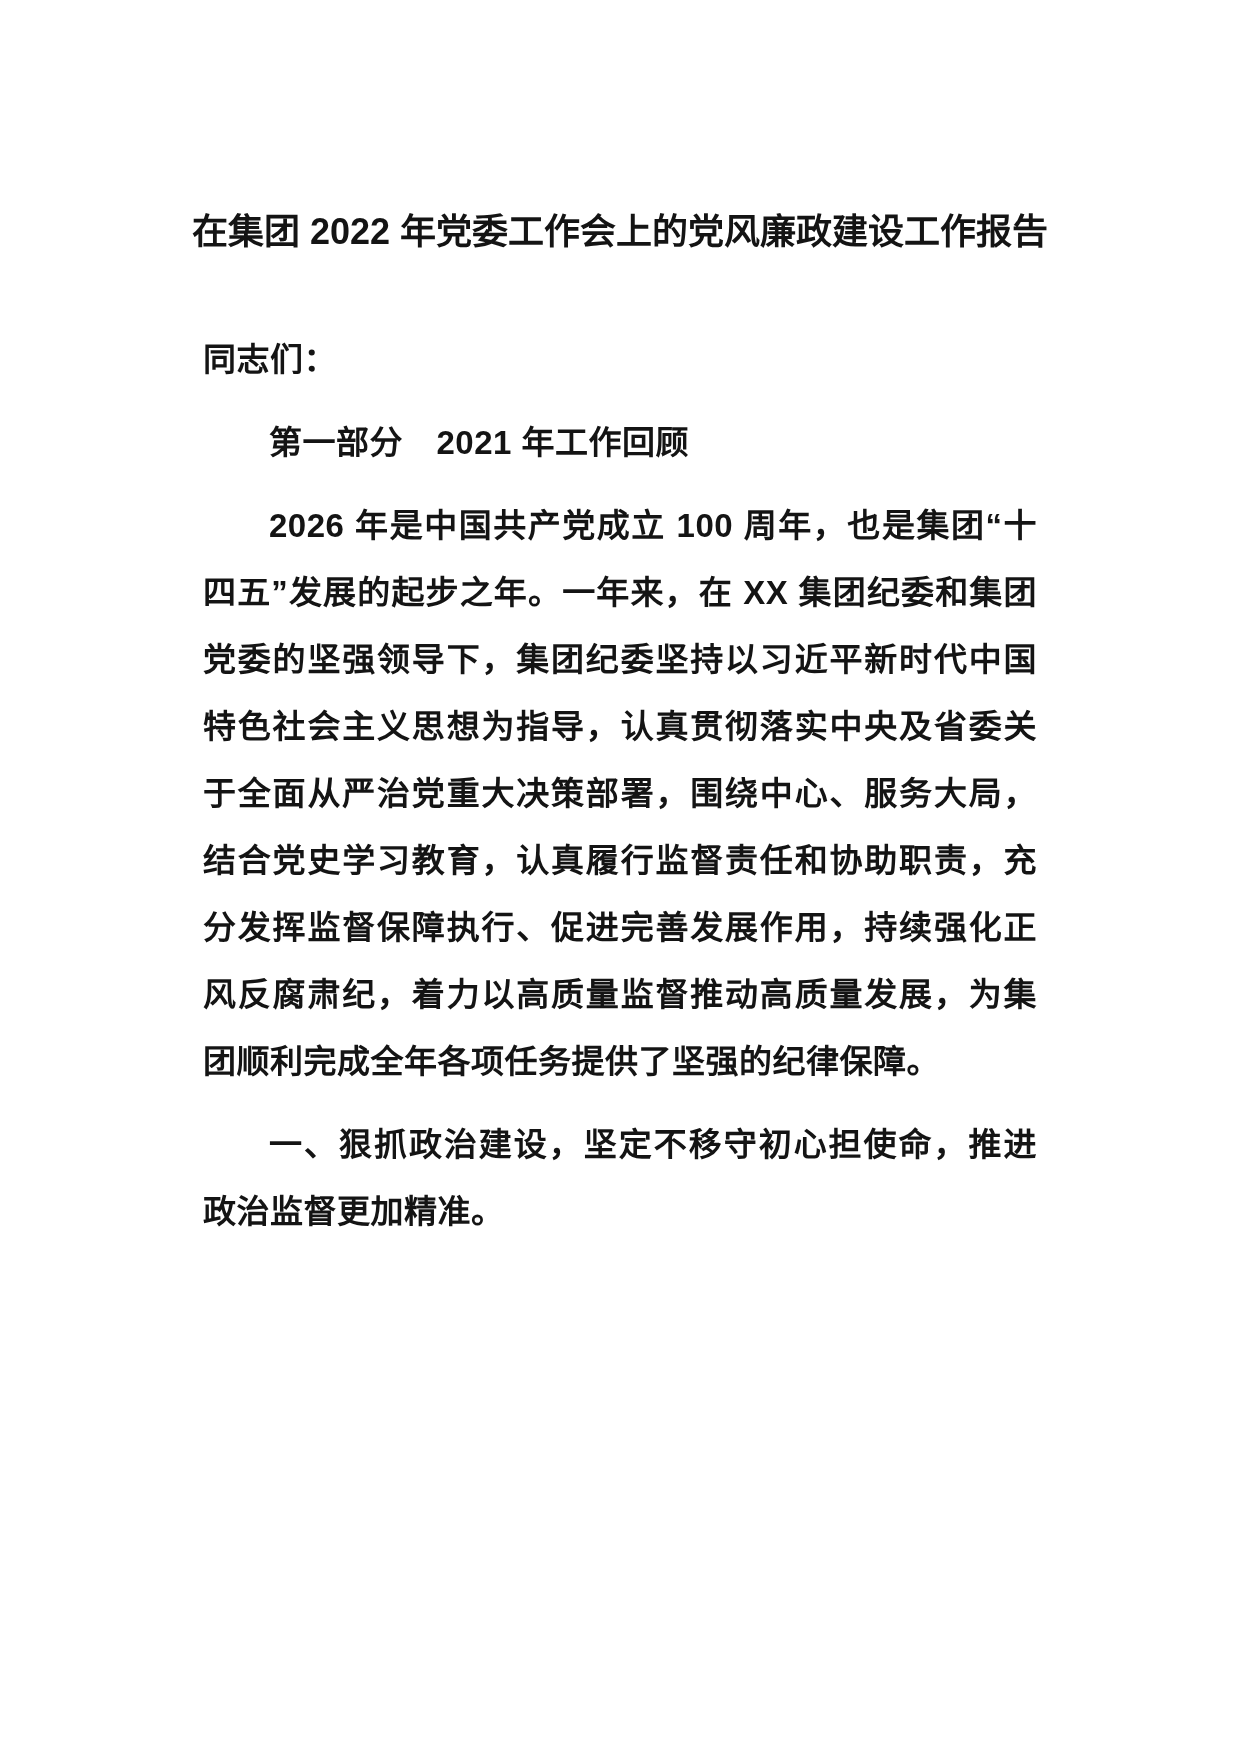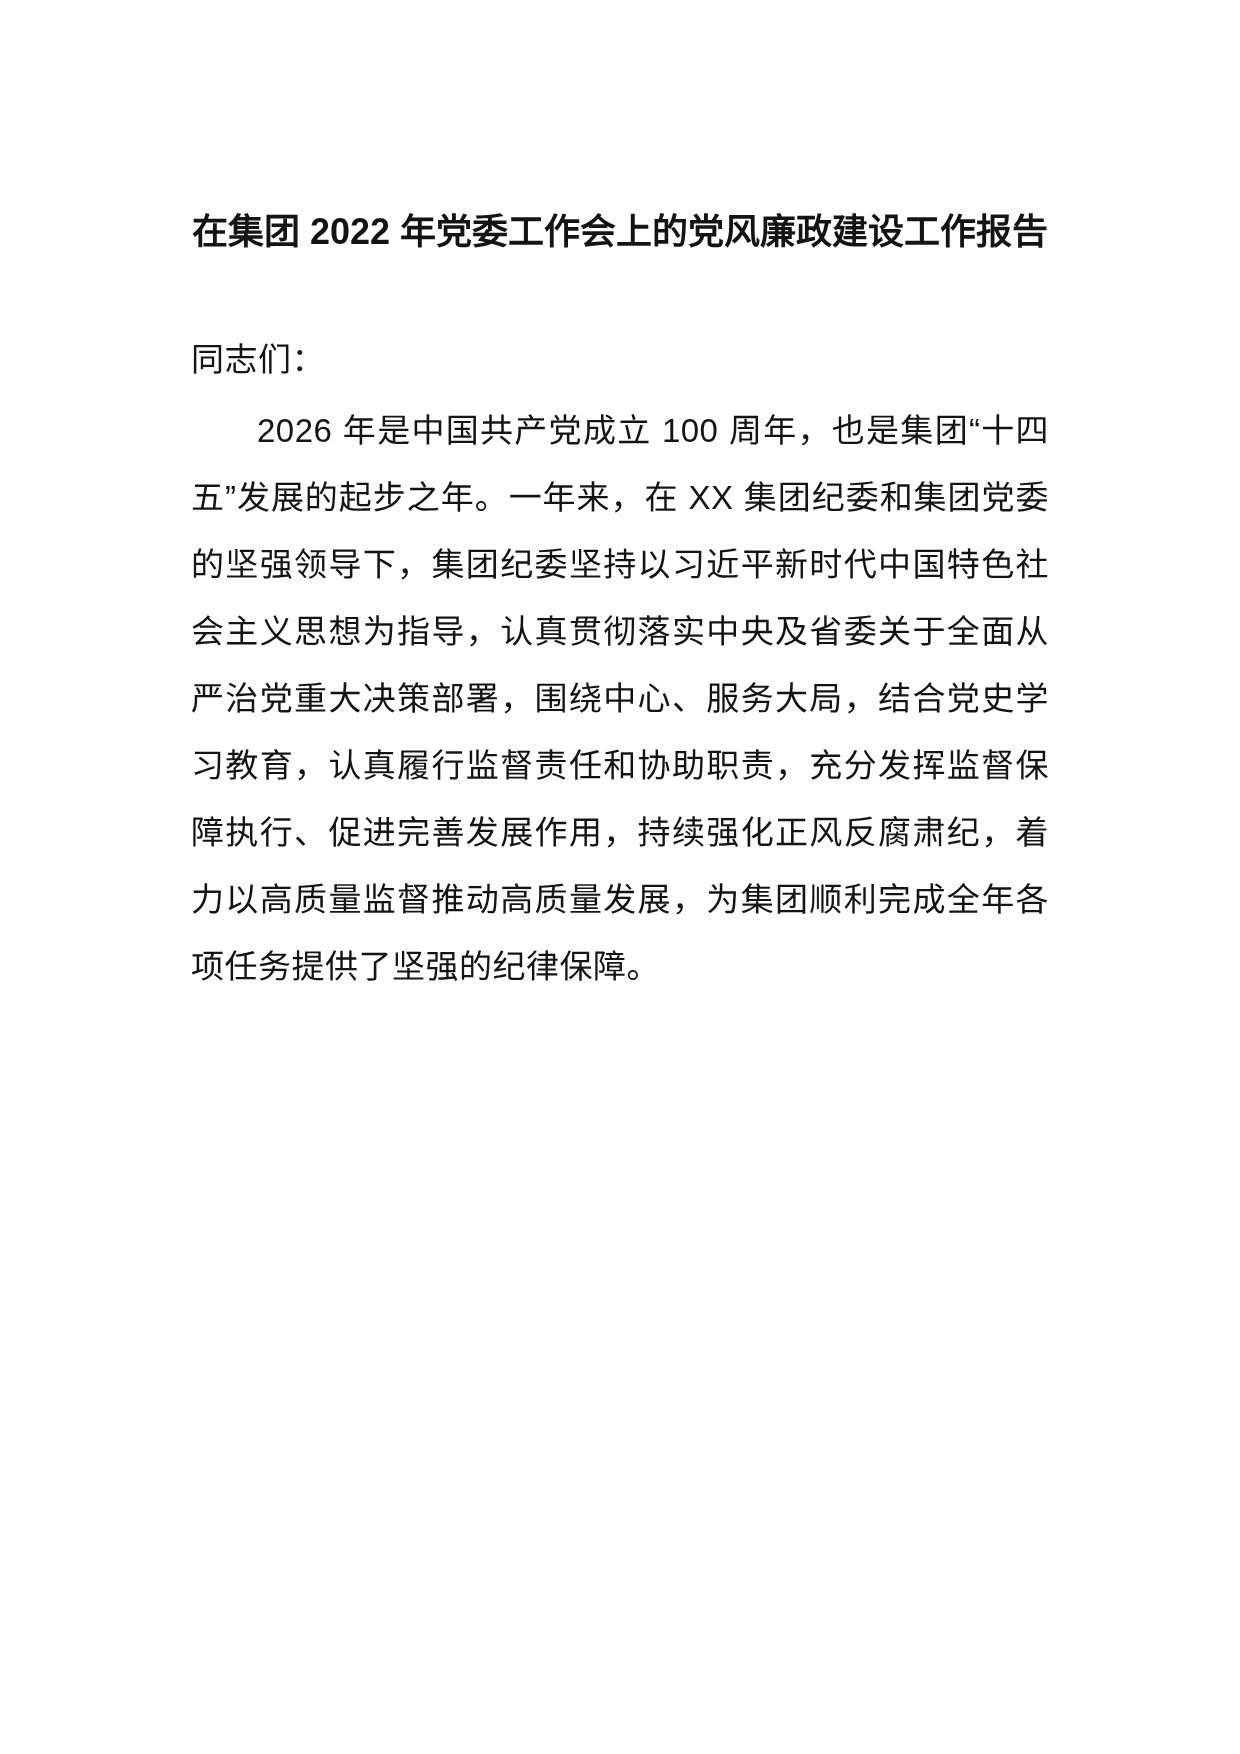--- a/index.html
+++ b/index.html
@@ -21,37 +21,39 @@
   }
   .doc-title {
     margin: 0 0 61px 0;
     font-size: 36px;
     font-weight: 700;
     line-height: 67px;
     text-align: center;
     white-space: nowrap;
   }
   .doc-body p.para {
-    margin: 4px;
+    margin: 16px;
     font-size: 33px;
-    font-weight: 400;
+    font-weight: 700;
     line-height: 67px;
     text-align: justify;
     text-justify: inter-ideograph;
     text-indent: 2em;
     word-break: break-all;
     letter-spacing: 0.5px;
   }
   .doc-body p.para.no-indent {
     text-indent: 0;
   }
 </style>
 </head>
 <body>
 
 <div class="page">
   <h1 class="doc-title">在集团 2022 年党委工作会上的党风廉政建设工作报告</h1>
 
   <div class="doc-body">
     <p class="para no-indent">同志们：</p>
+    <p class="para">第一部分　2021 年工作回顾</p>
     <p class="para">2026 年是中国共产党成立 100 周年，也是集团“十四五”发展的起步之年。一年来，在 XX 集团纪委和集团党委的坚强领导下，集团纪委坚持以习近平新时代中国特色社会主义思想为指导，认真贯彻落实中央及省委关于全面从严治党重大决策部署，围绕中心、服务大局，结合党史学习教育，认真履行监督责任和协助职责，充分发挥监督保障执行、促进完善发展作用，持续强化正风反腐肃纪，着力以高质量监督推动高质量发展，为集团顺利完成全年各项任务提供了坚强的纪律保障。</p>
+    <p class="para">一、狠抓政治建设，坚定不移守初心担使命，推进政治监督更加精准。</p>
   </div>
 </div>
 
 </body></html>

